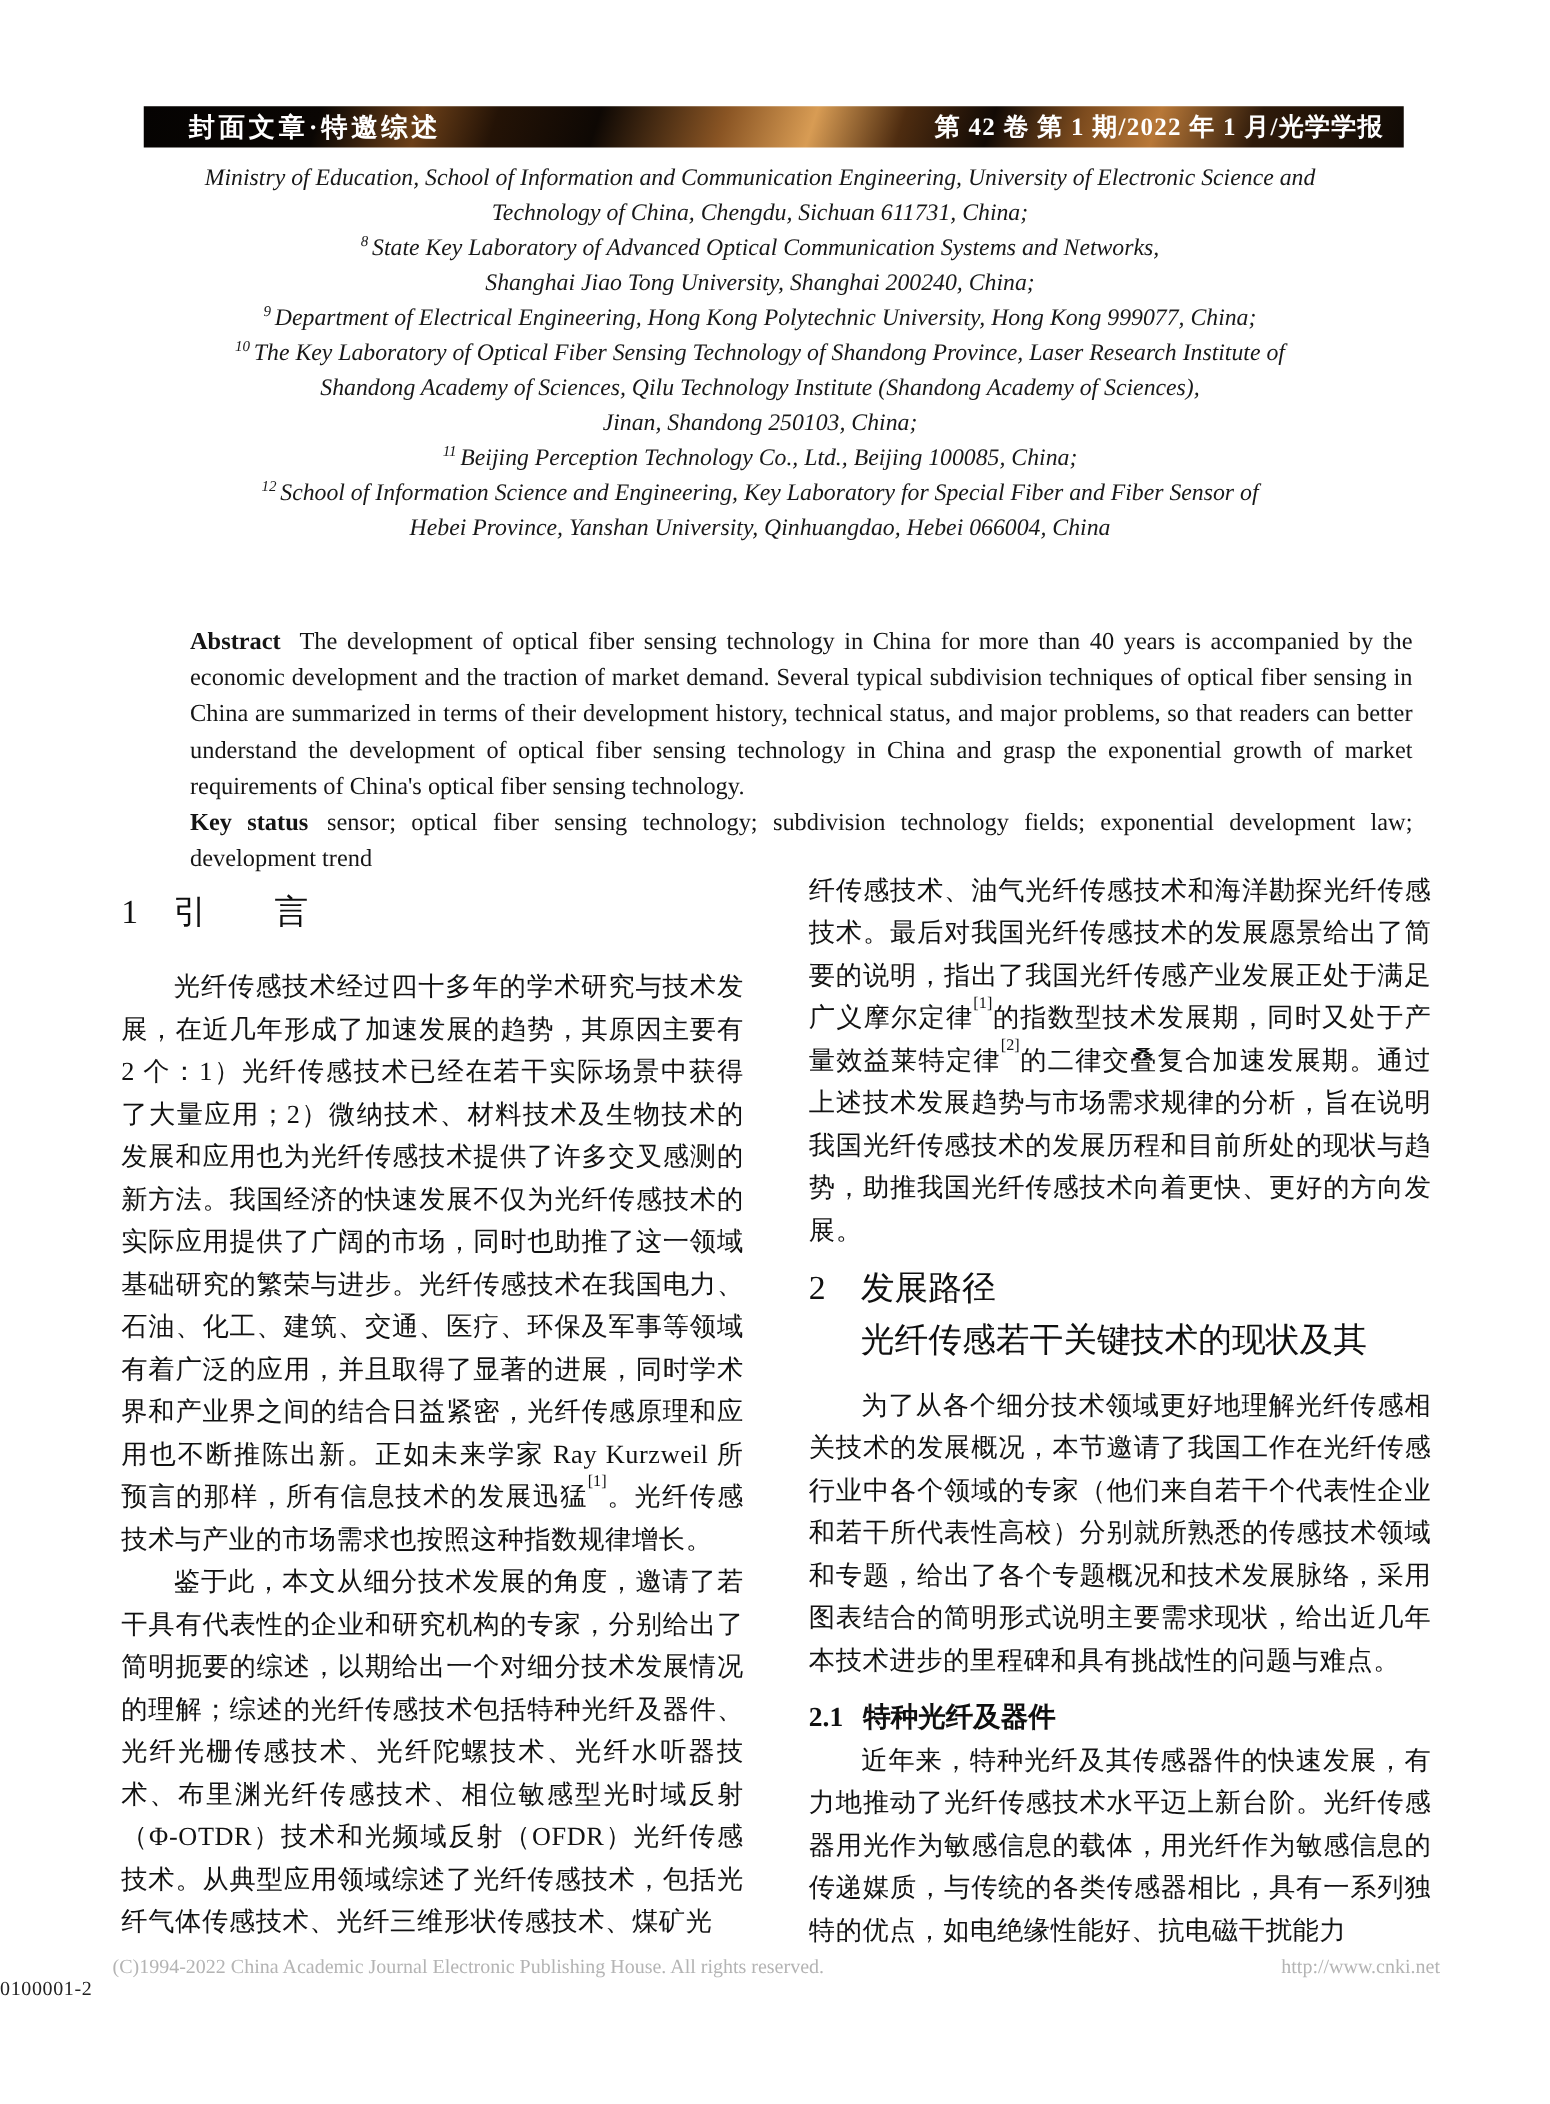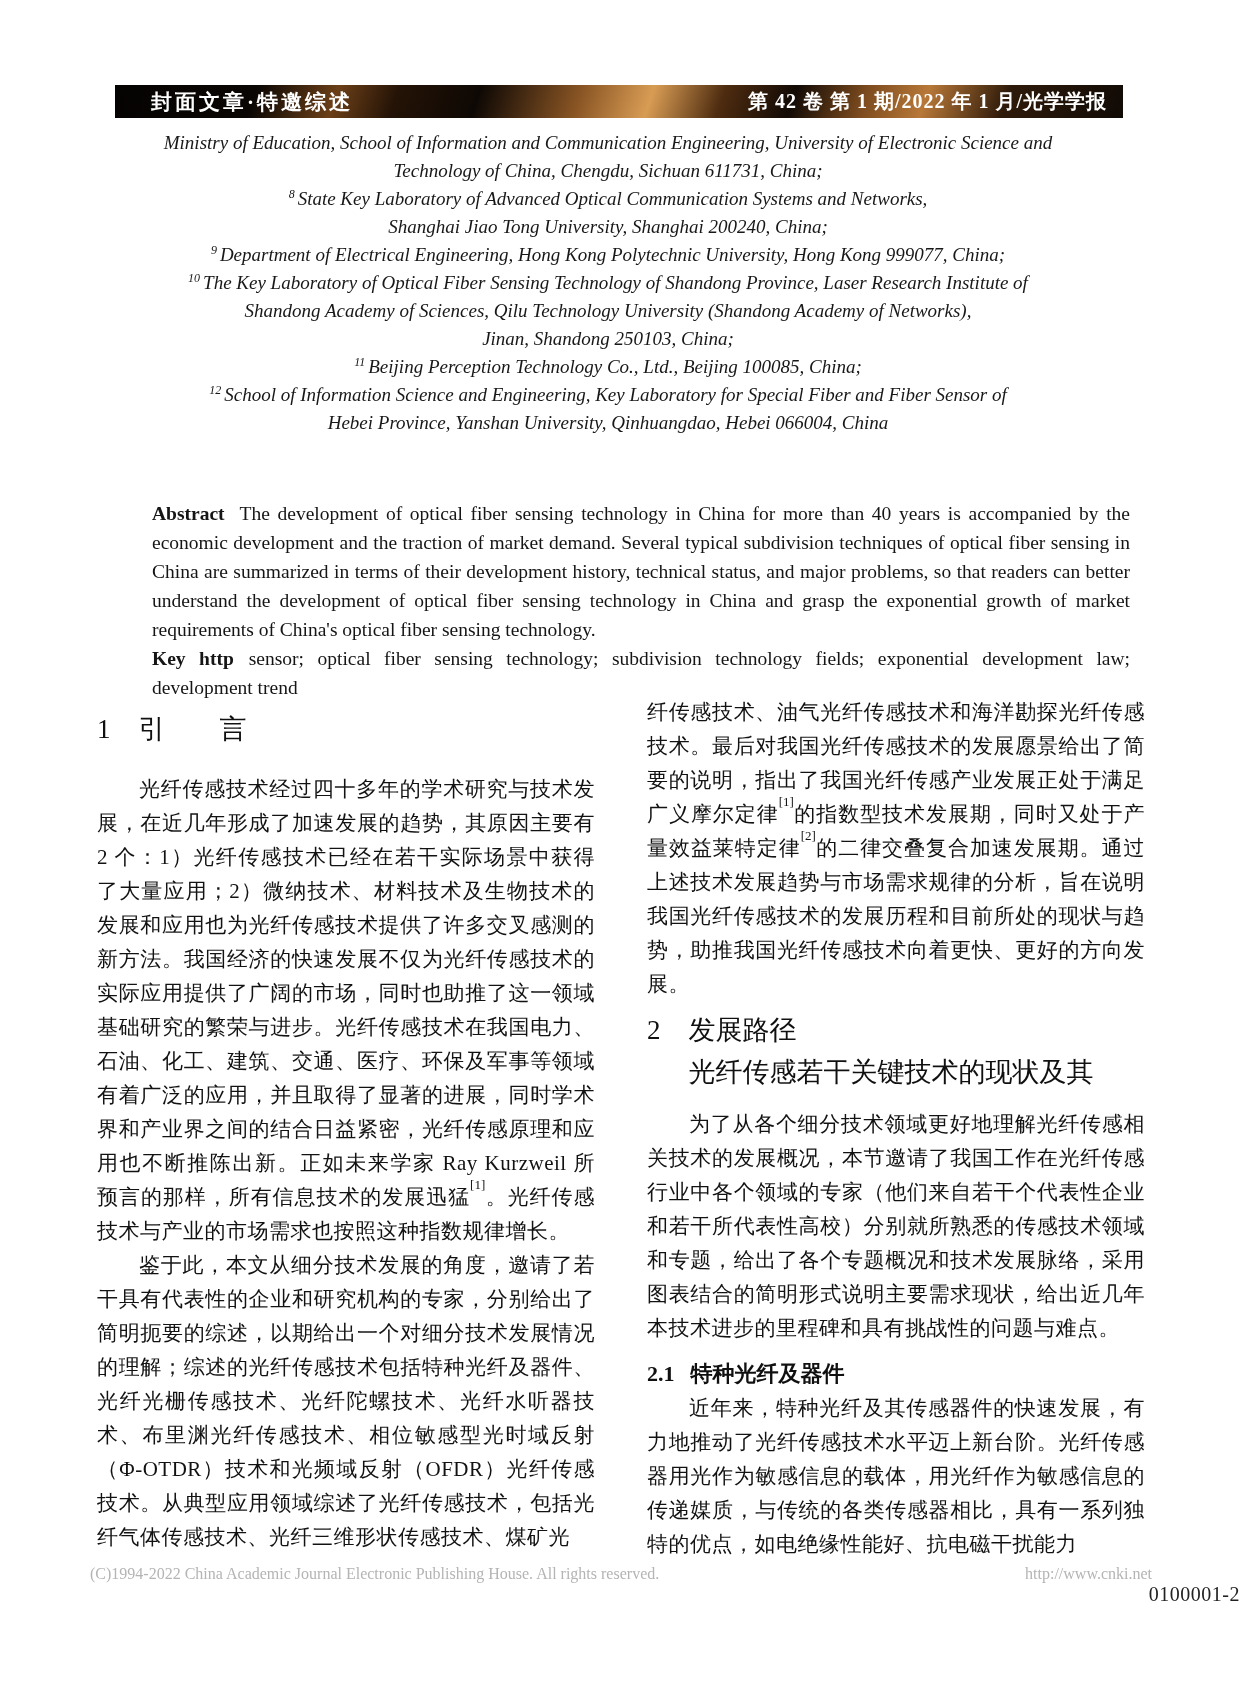--- a/index.html
+++ b/index.html
@@ -66,50 +66,50 @@
   .sub-num { margin-right:16px; }
 
   
   .watermark {
     position:absolute; left:90px; top:1561px; width:1062px;
     display:flex; justify-content:space-between;
     color:#b4b4b4; font-size:16px; line-height:26px; white-space:nowrap;font-family:Liberation Serif, serif;
   }
   .page-num {
     position:absolute; left:0; top:1583px; width:100%;
-    text-align:right; font-size:20px; letter-spacing:0.5px; color:#222;
+    text-align:left; font-size:16px; letter-spacing:0.5px; color:#222;
   }
 </style>
 </head>
 <body>
 
 <div class="page">
 
   <div class="header-bar">
     <span class="header-left">封面文章·特邀综述</span>
     <span class="header-right">第 42 卷 第 1 期/2022 年 1 月/光学学报</span>
   </div>
 
   <div class="affiliations">
       <div class="aff-line">Ministry of Education, School of Information and Communication Engineering, University of Electronic Science and</div>
       <div class="aff-line">Technology of China, Chengdu, Sichuan 611731, China;</div>
       <div class="aff-line"><sup>8</sup>State Key Laboratory of Advanced Optical Communication Systems and Networks,</div>
       <div class="aff-line">Shanghai Jiao Tong University, Shanghai 200240, China;</div>
       <div class="aff-line"><sup>9</sup>Department of Electrical Engineering, Hong Kong Polytechnic University, Hong Kong 999077, China;</div>
       <div class="aff-line"><sup>10</sup>The Key Laboratory of Optical Fiber Sensing Technology of Shandong Province, Laser Research Institute of</div>
-      <div class="aff-line">Shandong Academy of Sciences, Qilu Technology University (Shandong Academy of Networks),</div>
+      <div class="aff-line">Shandong Academy of Sciences, Qilu Technology Institute (Shandong Academy of Sciences),</div>
       <div class="aff-line">Jinan, Shandong 250103, China;</div>
       <div class="aff-line"><sup>11</sup>Beijing Perception Technology Co., Ltd., Beijing 100085, China;</div>
       <div class="aff-line"><sup>12</sup>School of Information Science and Engineering, Key Laboratory for Special Fiber and Fiber Sensor of</div>
       <div class="aff-line">Hebei Province, Yanshan University, Qinhuangdao, Hebei 066004, China</div>
     </div>
 
   <div class="abstract-block">
     <p><b class="ab-label">Abstract</b><span>The development of optical fiber sensing technology in China for more than 40 years is accompanied by the economic development and the traction of market demand. Several typical subdivision techniques of optical fiber sensing in China are summarized in terms of their development history, technical status, and major problems, so that readers can better understand the development of optical fiber sensing technology in China and grasp the exponential growth of market requirements of China's optical fiber sensing technology.</span></p>
-    <p><b class="ab-label">Key http</b><span>sensor; optical fiber sensing technology; subdivision technology fields; exponential development law; development trend</span></p>
+    <p><b class="ab-label">Key status</b><span>sensor; optical fiber sensing technology; subdivision technology fields; exponential development law; development trend</span></p>
   </div>
 
   <div class="columns">
     <div class="col col-left">
         <div class="sec-heading">
           <span class="sec-num">1</span>
           <div class="sec-title"><div>引　　言</div></div>
         </div>
         <p class="body-para indent">光纤传感技术经过四十多年的学术研究与技术发展，在近几年形成了加速发展的趋势，其原因主要有 2 个：1）光纤传感技术已经在若干实际场景中获得了大量应用；2）微纳技术、材料技术及生物技术的发展和应用也为光纤传感技术提供了许多交叉感测的新方法。我国经济的快速发展不仅为光纤传感技术的实际应用提供了广阔的市场，同时也助推了这一领域基础研究的繁荣与进步。光纤传感技术在我国电力、石油、化工、建筑、交通、医疗、环保及军事等领域有着广泛的应用，并且取得了显著的进展，同时学术界和产业界之间的结合日益紧密，光纤传感原理和应用也不断推陈出新。正如未来学家 Ray Kurzweil 所预言的那样，所有信息技术的发展迅猛<sup class="cite">[1]</sup>。光纤传感技术与产业的市场需求也按照这种指数规律增长。</p>
         <p class="body-para indent">鉴于此，本文从细分技术发展的角度，邀请了若干具有代表性的企业和研究机构的专家，分别给出了简明扼要的综述，以期给出一个对细分技术发展情况的理解；综述的光纤传感技术包括特种光纤及器件、光纤光栅传感技术、光纤陀螺技术、光纤水听器技术、布里渊光纤传感技术、相位敏感型光时域反射（Φ-OTDR）技术和光频域反射（OFDR）光纤传感技术。从典型应用领域综述了光纤传感技术，包括光纤气体传感技术、光纤三维形状传感技术、煤矿光</p>

